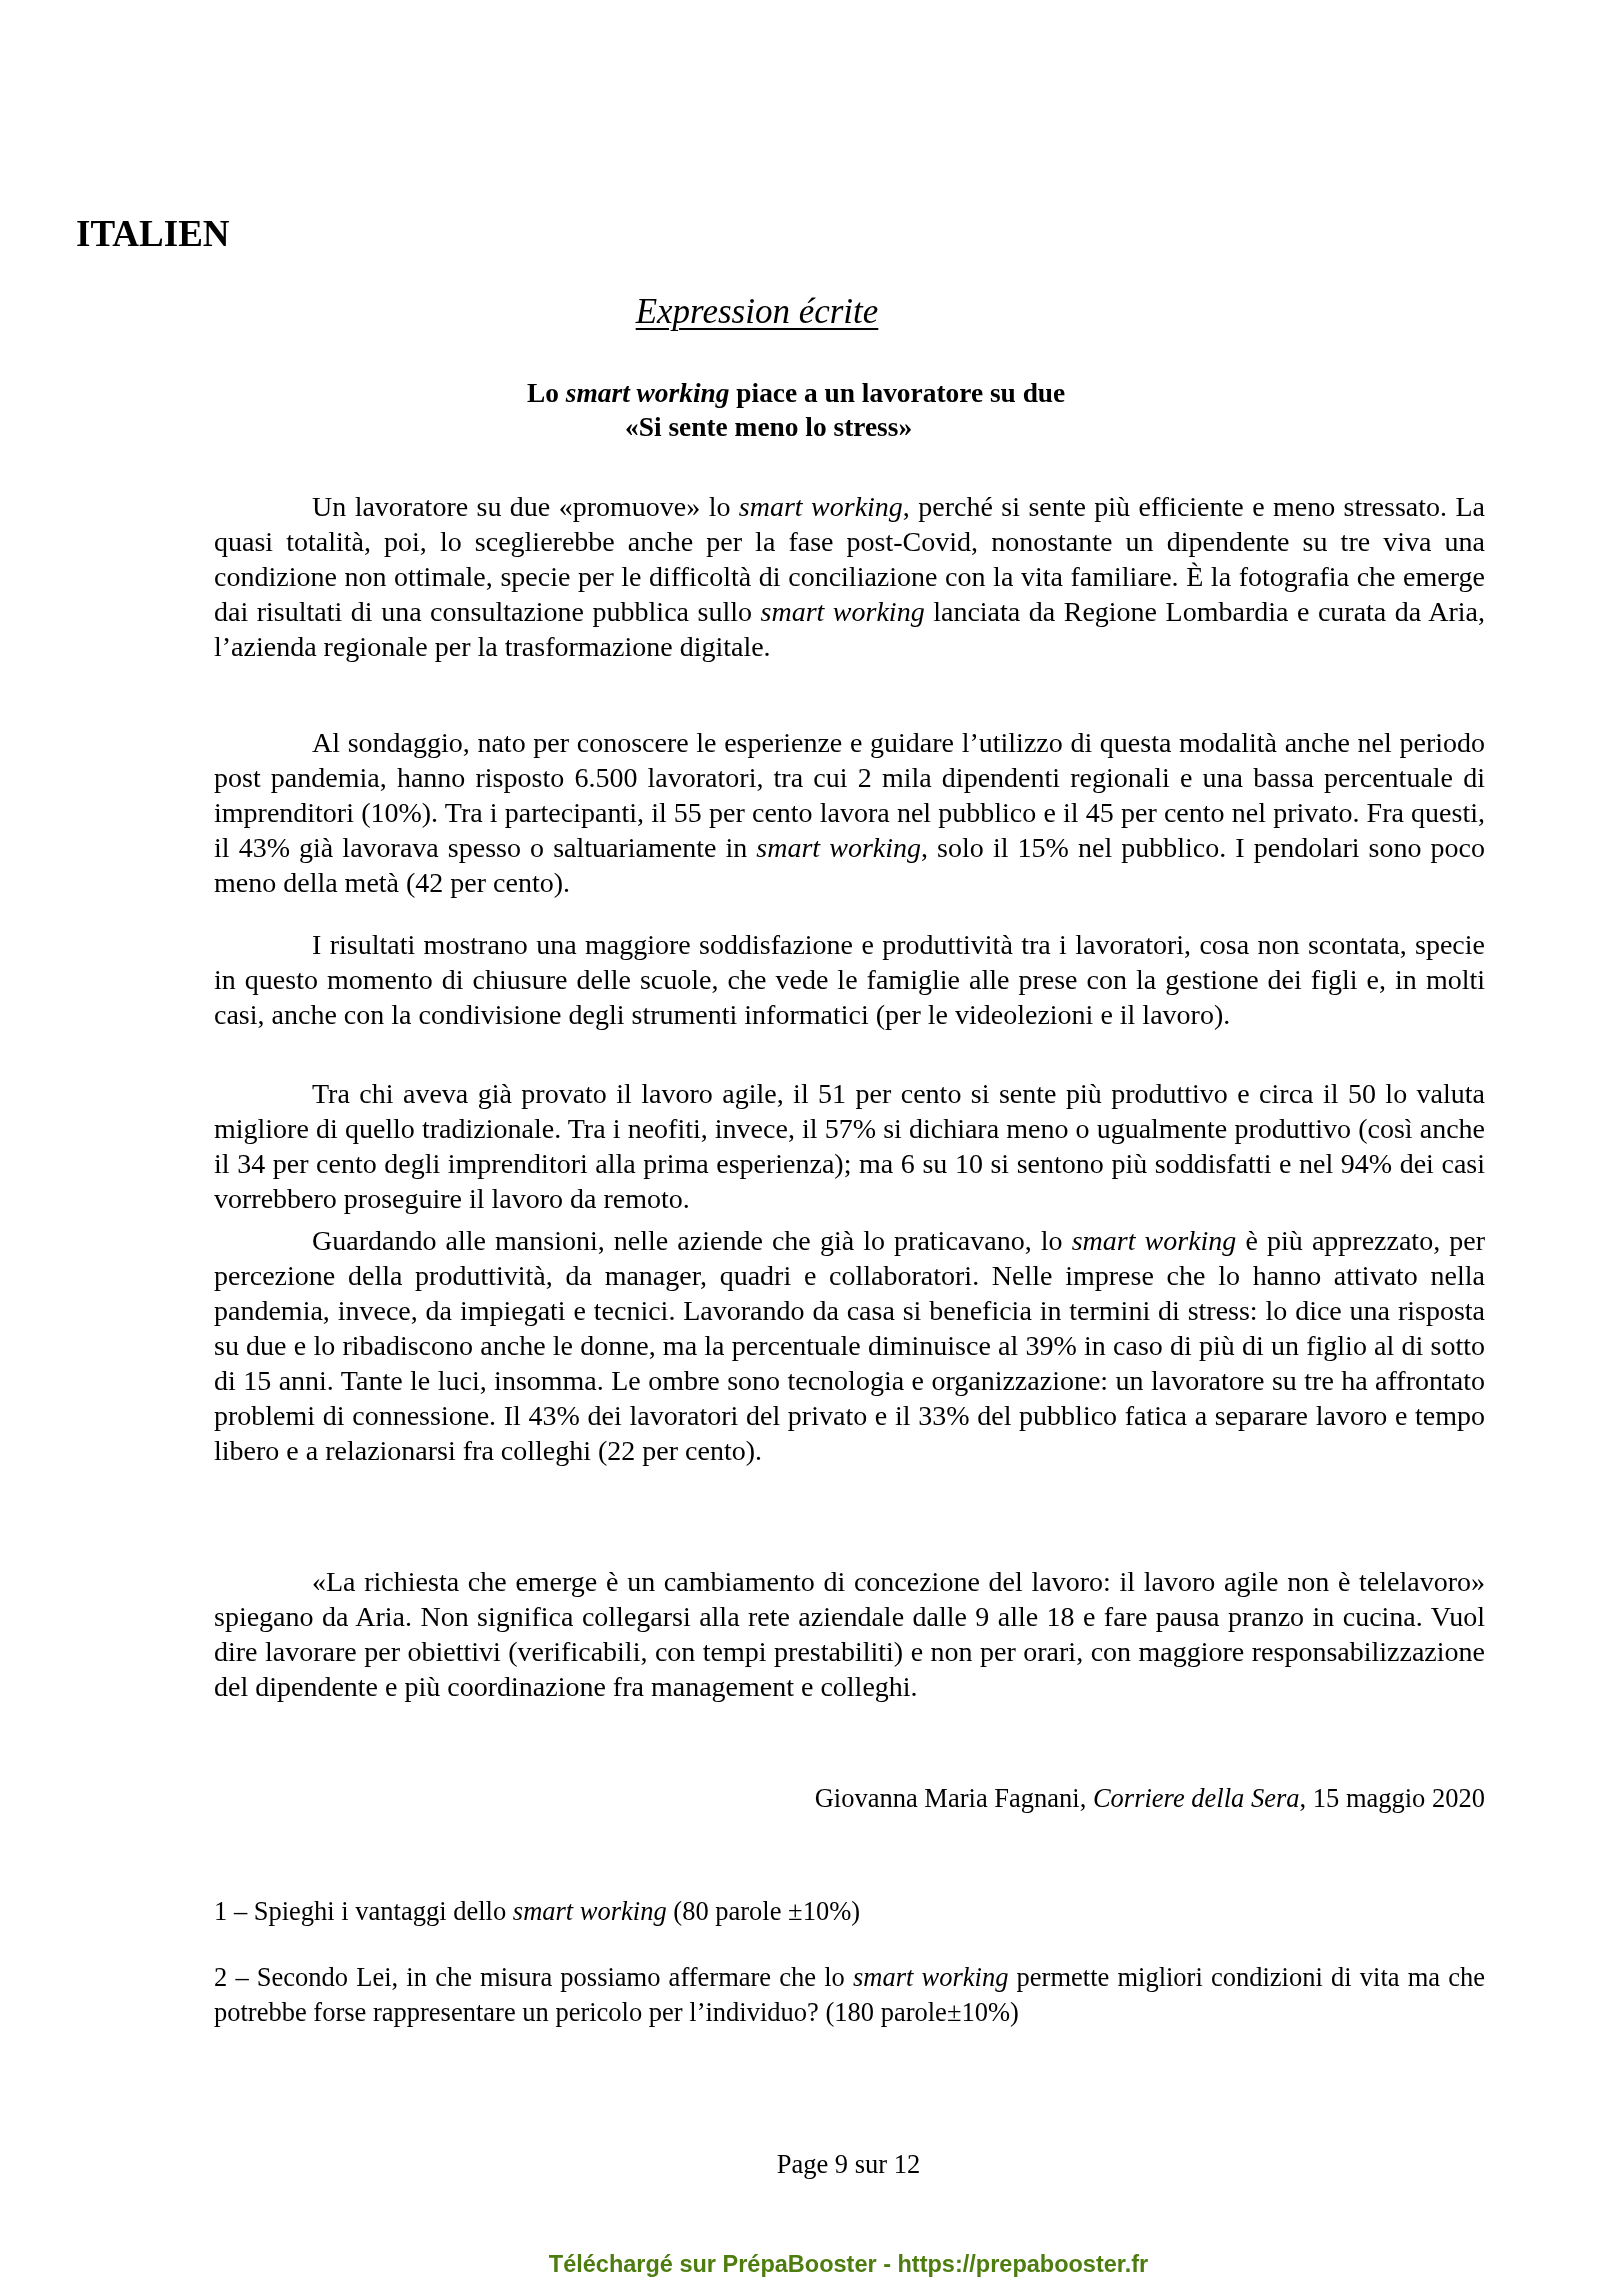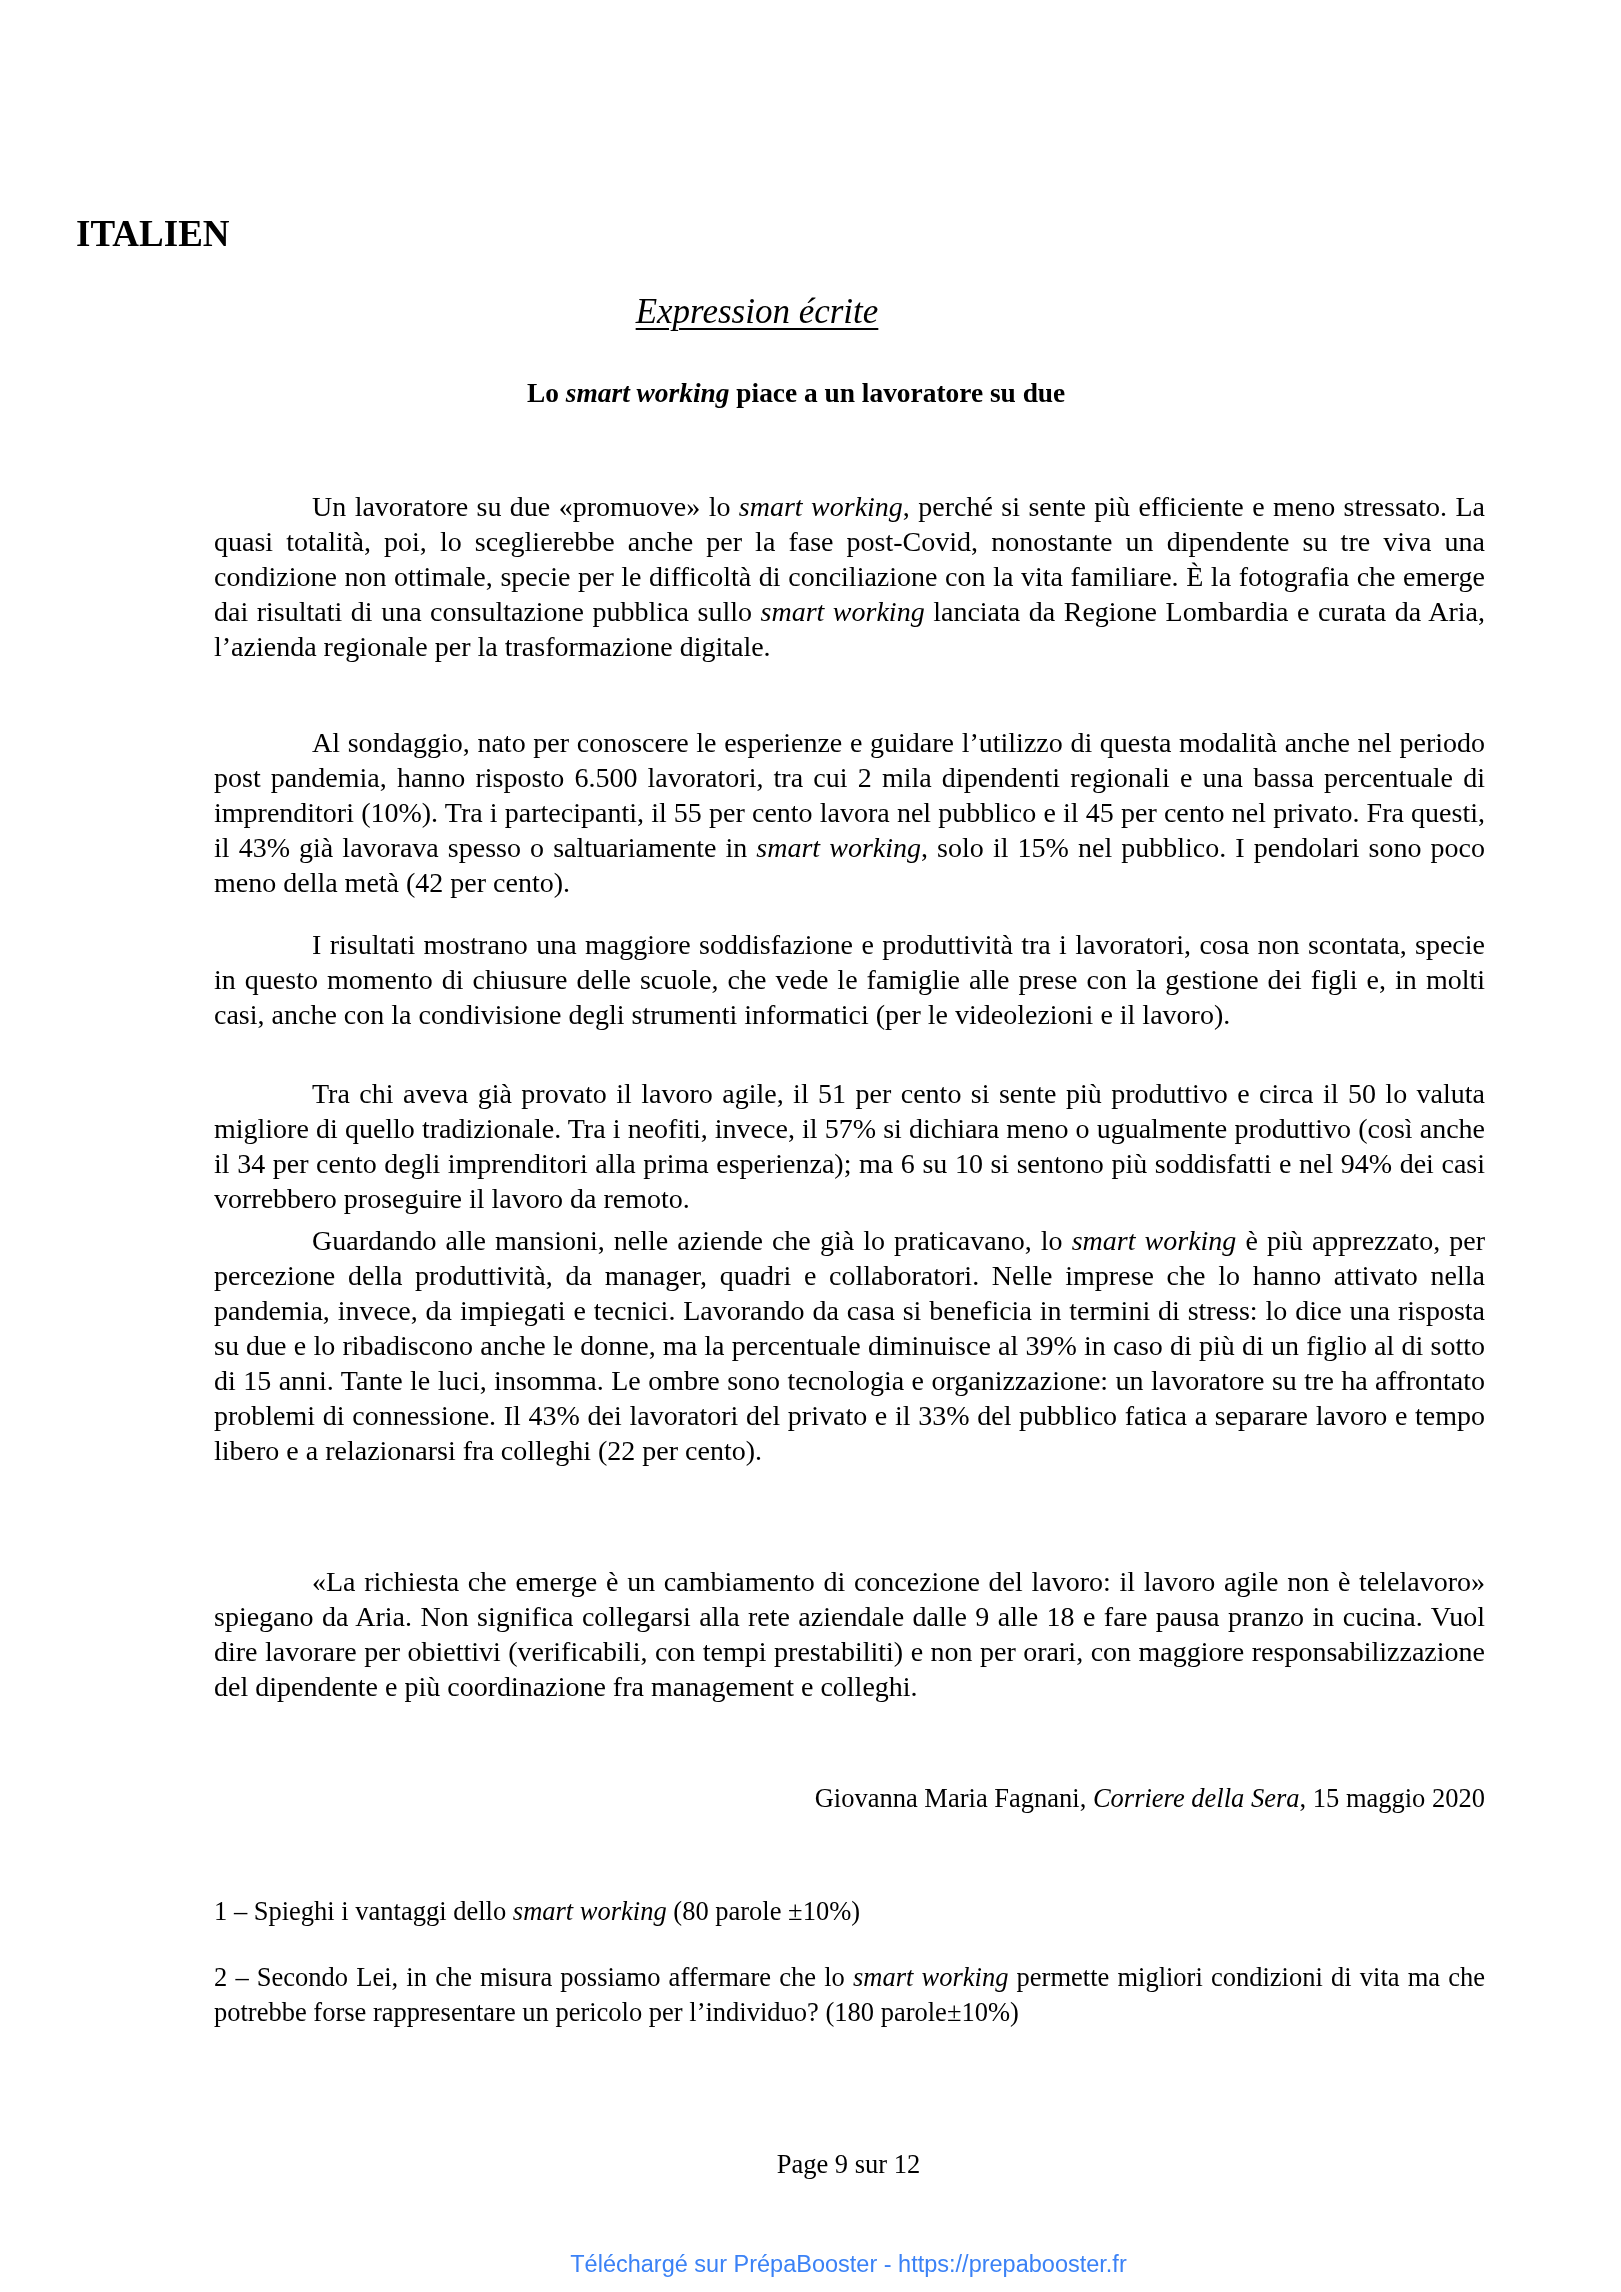--- a/index.html
+++ b/index.html
@@ -98,32 +98,34 @@
       left: 0; width: 1621px;
       top: 2250px;
       font-family: "Liberation Sans", "DejaVu Sans", sans-serif;
       font-size: 23.5px;
       line-height: 29px;
       text-align: center;
       padding-left: 76px;
       box-sizing: border-box;
     }
     .watermark a {
-      color: #3b82f6;
+      color: #4d7c0f;
       text-decoration: none;
+      font-weight: bold;
     }
   </style>
 </head>
 <body>
 
 <div class="abs subject-title">ITALIEN</div>
 <div class="abs section-title"><span>Expression écrite</span></div>
 
 <div class="abs headline">
   <span><span>Lo </span><i>smart working</i><span> piace a un lavoratore su due</span></span>
+  <span class="l2">«Si sente meno lo stress»</span>
 </div>
 
 <div class="abs article" style="top:489px;">
   <p><span>Un lavoratore su due «promuove» lo </span><i>smart working</i><span>, perché si sente più efficiente e meno stressato. La quasi totalità, poi, lo sceglierebbe anche per la fase post-Covid, nonostante un dipendente su tre viva una condizione non ottimale, specie per le difficoltà di conciliazione con la vita familiare. È la fotografia che emerge dai risultati di una consultazione pubblica sullo </span><i>smart working</i><span> lanciata da Regione Lombardia e curata da Aria, l’azienda regionale per la trasformazione digitale.</span></p>
 </div>
 <div class="abs article" style="top:725px;">
   <p><span>Al sondaggio, nato per conoscere le esperienze e guidare l’utilizzo di questa modalità anche nel periodo post pandemia, hanno risposto 6.500 lavoratori, tra cui 2 mila dipendenti regionali e una bassa percentuale di imprenditori (10%). Tra i partecipanti, il 55 per cento lavora nel pubblico e il 45 per cento nel privato. Fra questi, il 43% già lavorava spesso o saltuariamente in </span><i>smart working</i><span>, solo il 15% nel pubblico. I pendolari sono poco meno della metà (42 per cento).</span></p>
 </div>
 <div class="abs article" style="top:927px;">
   <p><span>I risultati mostrano una maggiore soddisfazione e produttività tra i lavoratori, cosa non scontata, specie in questo momento di chiusure delle scuole, che vede le famiglie alle prese con la gestione dei figli e, in molti casi, anche con la condivisione degli strumenti informatici (per le videolezioni e il lavoro).</span></p>

